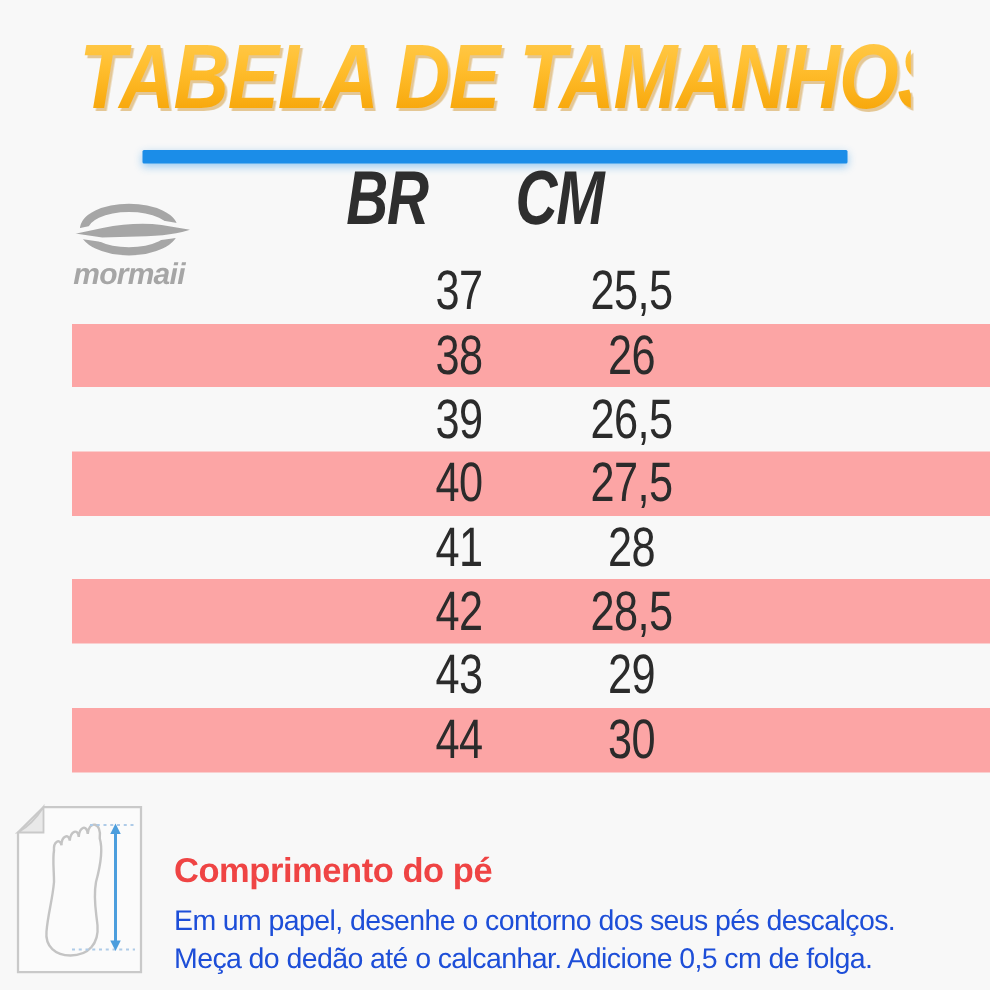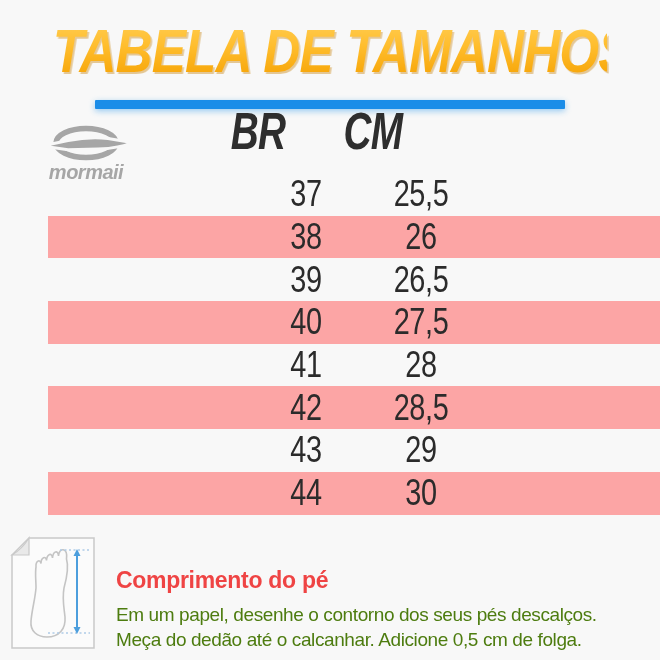--- a/index.html
+++ b/index.html
@@ -29,21 +29,21 @@
   }
 
   
   .blue-bar{
     position:absolute;top:100px;left:95px;width:470px;height:9px;
     background:#1B8DE8;border-radius:1px;
     box-shadow:0 2px 6px rgba(27,141,232,0.45);
   }
 
   
-  .brand-logo{position:absolute;left:34px;top:117px;width:104px;height:70px;}
+  .brand-logo{position:absolute;left:34px;top:127px;width:104px;height:70px;}
 
   
   .col-header-row{position:absolute;top:100px;left:0;width:660px;height:62px;}
   .col-header-row .cell{
     position:absolute;top:0;height:62px;
     display:flex;align-items:center;justify-content:center;
     font-style:italic;font-weight:900;font-size:51px;
     color:#2E2E2E;transform:scaleX(0.76);transform-origin:center;
     letter-spacing:-1px;
   }
@@ -62,21 +62,21 @@
   }
 
   
   .foot-icon{position:absolute;left:10px;top:536px;width:86px;height:114px;}
   .footer-text{position:absolute;left:116px;top:567px;width:500px;}
   .footer-heading{
     margin:0 0 9px 0;font-size:23px;font-weight:700;color:#ef4444;
     letter-spacing:-0.3px;
   }
   .footer-line{
-    margin:0;font-size:19px;color:#4d7c0f;line-height:24.5px;
+    margin:0;font-size:19px;color:#1d4ed8;line-height:24.5px;
     letter-spacing:-0.4px;
   }
 </style>
 </head>
 <body>
 
 <div class="page">
 
   <div class="title">TABELA DE TAMANHOS</div>
 

